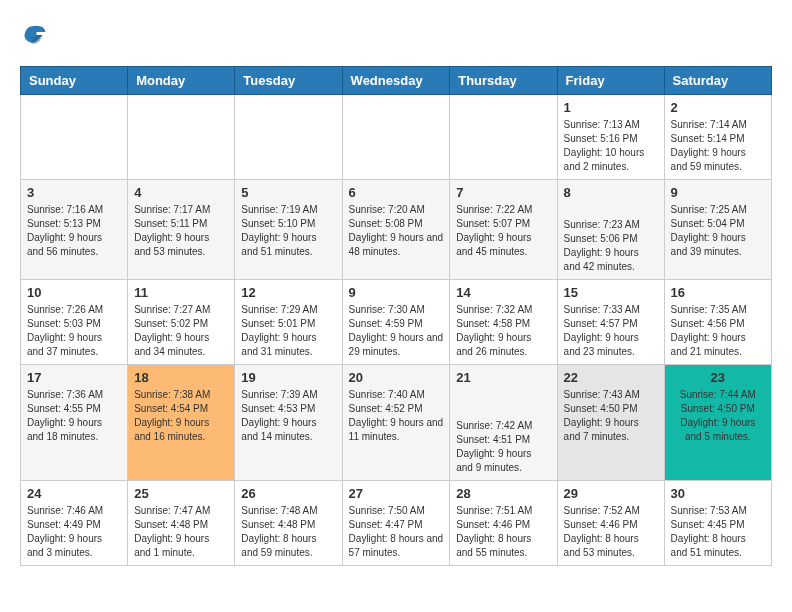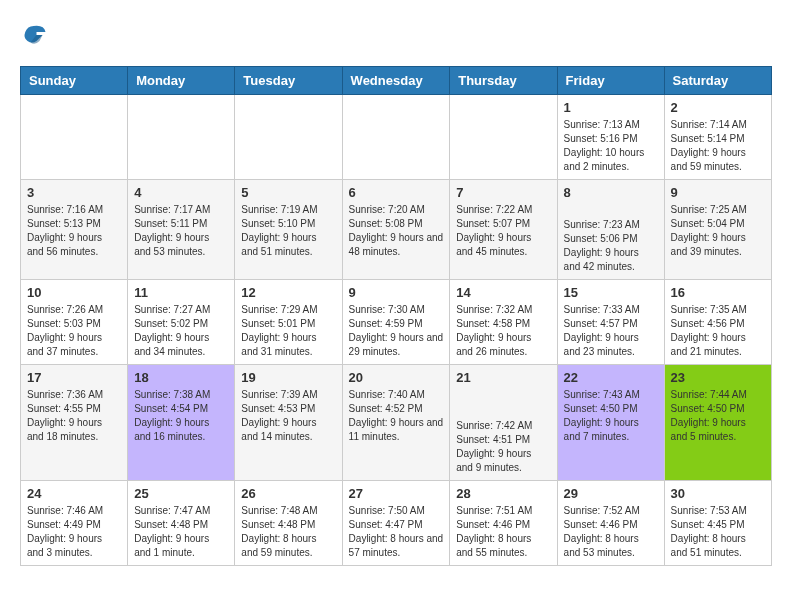--- a/index.html
+++ b/index.html
@@ -228,21 +228,21 @@
 Daylight: 9 hours and 21 minutes.</div>
         </td>
       </tr>
       <tr>
         <td style="background: rgb(245, 245, 245);">
           <span class="day-number">17</span>
           <div class="day-info" style="white-space: pre-line;">Sunrise: 7:36 AM
 Sunset: 4:55 PM
 Daylight: 9 hours and 18 minutes.</div>
         </td>
-        <td style="background: #c4b5fd;">
+        <td style="background: #fdba74;">
           <span class="day-number">18</span>
           <div class="day-info" style="white-space: pre-line;">Sunrise: 7:38 AM
 Sunset: 4:54 PM
 Daylight: 9 hours and 16 minutes.</div>
         </td>
         <td style="background: rgb(245, 245, 245);">
           <span class="day-number">19</span>
           <div class="day-info" style="white-space: pre-line;">Sunrise: 7:39 AM
 Sunset: 4:53 PM
 Daylight: 9 hours and 14 minutes.</div>
@@ -252,27 +252,27 @@
           <div class="day-info" style="white-space: pre-line;">Sunrise: 7:40 AM
 Sunset: 4:52 PM
 Daylight: 9 hours and 11 minutes.</div>
         </td>
         <td style="background: rgb(245, 245, 245);">
           <span class="day-number">21</span>
           <div class="day-info" style="white-space: pre-line; margin-top: 34px;">Sunrise: 7:42 AM
 Sunset: 4:51 PM
 Daylight: 9 hours and 9 minutes.</div>
         </td>
-        <td style="background: #c4b5fd;">
+        <td style="background: #e5e5e5;">
           <span class="day-number">22</span>
           <div class="day-info" style="white-space: pre-line;">Sunrise: 7:43 AM
 Sunset: 4:50 PM
 Daylight: 9 hours and 7 minutes.</div>
         </td>
-        <td style="background: #84cc16;">
+        <td style="background: #14b8a6; text-align: center;">
           <span class="day-number">23</span>
           <div class="day-info" style="white-space: pre-line;">Sunrise: 7:44 AM
 Sunset: 4:50 PM
 Daylight: 9 hours and 5 minutes.</div>
         </td>
       </tr>
       <tr>
         <td>
           <span class="day-number">24</span>
           <div class="day-info" style="white-space: pre-line;">Sunrise: 7:46 AM

